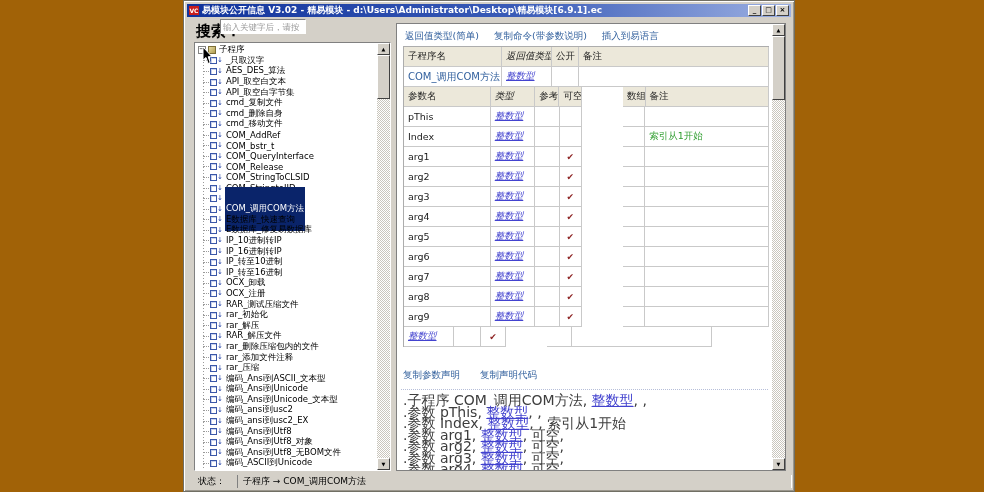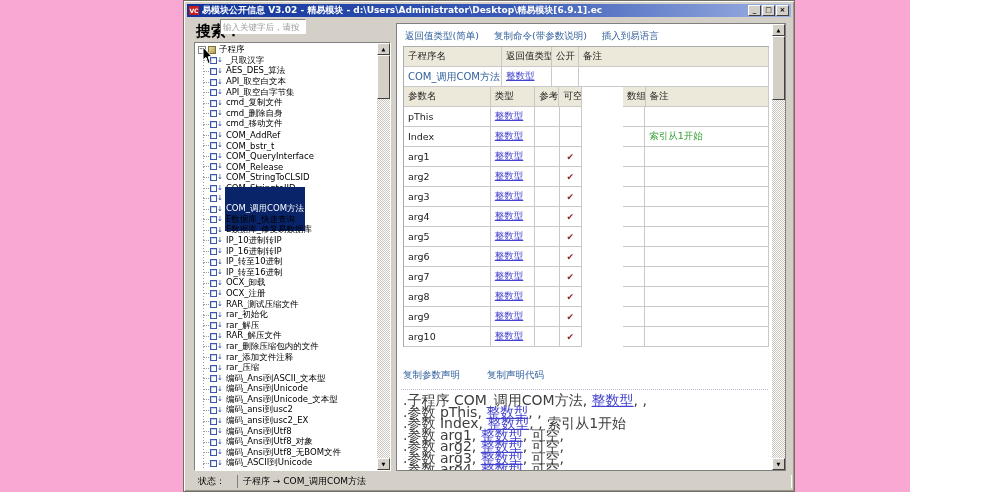--- a/index.html
+++ b/index.html
@@ -1,16 +1,16 @@
 <!DOCTYPE html>
 <html><head>
 <meta charset="utf-8">
 <style>
   html,body{margin:0;padding:0;background:#fff;}
-  .canvas{position:relative;width:910px;height:492px;background:#f9a8d4;overflow:hidden;
+  .canvas{position:relative;width:984px;height:492px;background:#a16207;overflow:hidden;
           font-family:"DejaVu Sans",sans-serif;-webkit-font-smoothing:antialiased;}
   .window{position:absolute;left:183px;top:0;width:612px;height:492px;background:#d4d0c8;
           border:1px solid #716f64;box-sizing:border-box;
           box-shadow:inset 1px 1px 0 #fff, inset -1px -1px 0 #9a968c;}
   
   .titlebar{position:absolute;left:3px;top:3px;right:3px;height:13px;
             background:linear-gradient(90deg,#10339b 0%,#3b5cb8 55%,#9cb0e2 100%);
             display:flex;align-items:center;padding:0 2px;color:#fff;font-size:9px;font-weight:bold;
             white-space:nowrap;box-sizing:border-box;}
   .app-icon{flex:0 0 auto;width:10px;height:9px;background:#c81e1e;color:#fff;font-size:6px;
@@ -61,27 +61,27 @@
          border:1px solid #808080;box-sizing:border-box;}
   .panel-content{position:absolute;left:1px;top:0;bottom:0;right:14px;overflow:hidden;}
   .toolbar{position:absolute;left:7px;top:6px;display:flex;gap:15px;font-size:9.5px;color:#33619e;white-space:nowrap;}
   .action-link{cursor:pointer;}
   .tbl{position:absolute;left:5px;top:22px;width:365px;border-top:1px solid #adadad;border-left:1px solid #adadad;
        font-size:9.5px;color:#1a1a1a;box-sizing:content-box;}
   .trow{display:flex;height:20px;}
   .cell{border-right:1px solid #c9c9c9;border-bottom:1px solid #c9c9c9;box-sizing:border-box;height:100%;
         display:flex;align-items:center;padding-left:4px;overflow:hidden;white-space:nowrap;}
   .hdr .cell{background:#ece8da;color:#222;}
-  .c0{width:98px;} .c1{width:50px;} .c2{width:27px;} .c3a{width:190px;}
+  .c0{width:98px;} .c1{width:50px;font-style:italic;} .c2{width:27px;} .c3a{width:190px;}
   .c3{width:25px;} .c4{width:25px;margin-left:41px;} .c5{width:140px;}
   .name-link{color:#33619e;font-size:10px;}
   .tlink{color:#4343cf;text-decoration:underline;}
   .check{justify-content:center;padding-left:0;color:#8b1f1f;font-size:9px;font-weight:bold;}
   .note{color:#2f9e2f;}
-  .blinks{position:absolute;left:5px;top:345px;display:flex;gap:27px;font-size:9.5px;color:#33619e;white-space:nowrap;}
+  .blinks{position:absolute;left:5px;top:345px;display:flex;gap:20px;font-size:9.5px;color:#33619e;white-space:nowrap;}
   .dotsep{position:absolute;left:3px;right:3px;top:365px;border-top:1px dotted #b6bed9;}
   .codes{position:absolute;left:5px;top:371px;font-size:14px;color:#3d3d3d;line-height:11.5px;white-space:nowrap;}
   .codes .clink{color:#4343cf;text-decoration:underline;}
   
   .statusbar{position:absolute;left:2px;right:2px;bottom:3px;height:13px;display:flex;align-items:flex-end;
              font-size:9px;color:#000;padding-left:12px;box-sizing:border-box;}
   .status-field{flex:1;height:13px;border-left:1px solid #808080;box-shadow:-1px 0 0 #fff inset;
                 display:flex;align-items:center;padding-left:5px;margin-left:12px;}
   
   .cursor{position:absolute;left:202px;top:47px;width:12px;height:18px;pointer-events:none;}
@@ -495,21 +495,20 @@
               <span class="cell c0">arg9</span>
               <span class="cell c1">
                   <span class="tlink">整数型</span>
                 </span>
               <span class="cell c2"></span>
               <span class="cell c3 check">✔</span>
               <span class="cell c4"></span>
               <span class="cell c5 note"></span>
             </div>
               <div class="trow">
-              <span class="cell c0">arg10</span>
               <span class="cell c1">
                   <span class="tlink">整数型</span>
                 </span>
               <span class="cell c2"></span>
               <span class="cell c3 check">✔</span>
               <span class="cell c4"></span>
               <span class="cell c5 note"></span>
             </div>
             </div>
         </div>

